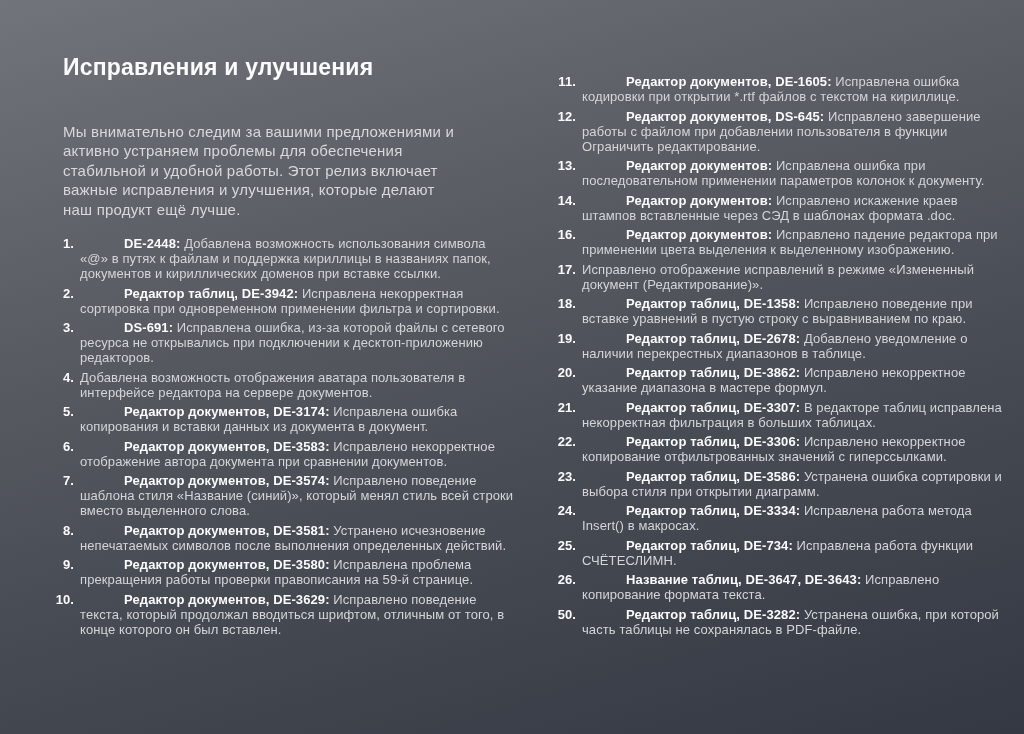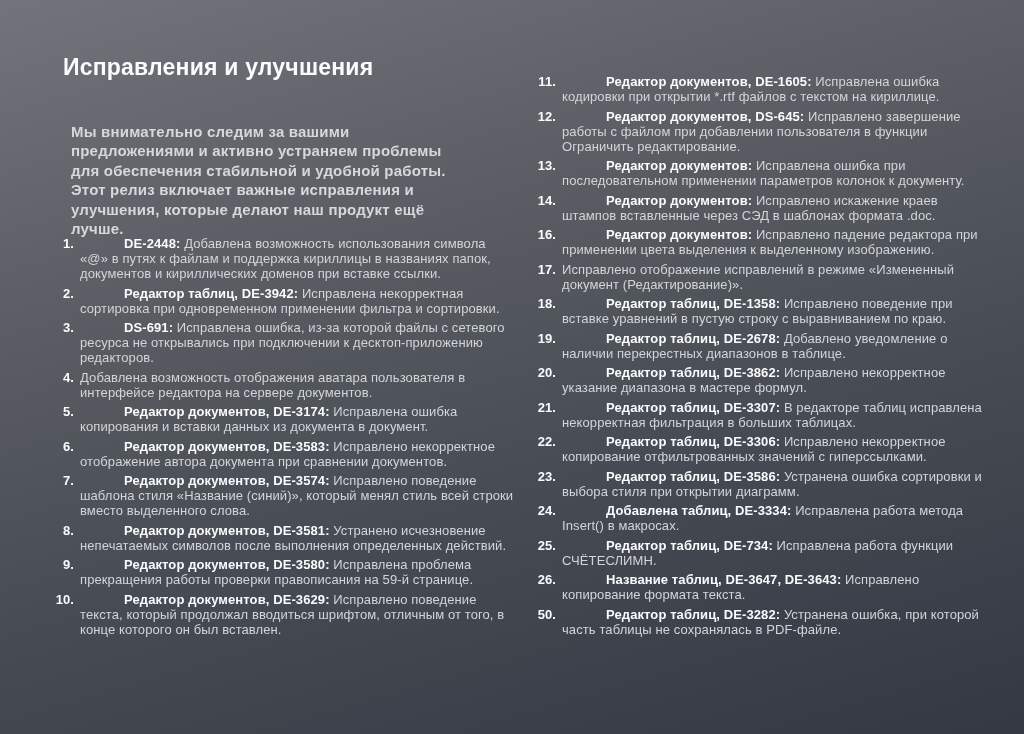--- a/index.html
+++ b/index.html
@@ -22,46 +22,45 @@
     top: 53px;
     margin: 0;
     font-size: 23px;
     line-height: 28px;
     font-weight: bold;
     color: #fafbfc;
     letter-spacing: 0.2px;
   }
   .intro {
     position: absolute;
-    left: 71px;
+    left: 63px;
     top: 122px;
     width: 402px;
     margin: 0;
     font-size: 15px;
     line-height: 19.4px;
     color: #d6d8db;
     letter-spacing: 0.2px;
-    font-weight: bold;
   }
   ol.list {
     position: absolute;
     margin: 0;
     padding: 0;
     list-style: none;
     font-size: 13px;
     line-height: 15px;
     letter-spacing: 0.1px;
   }
   ol.list-left {
     left: 52px;
     top: 236px;
     width: 462px;
   }
   ol.list-right {
-    left: 530px;
+    left: 550px;
     top: 74px;
     width: 462px;
   }
   ol.list li {
     display: flex;
     margin: 0 0 4.5px 0;
   }
   ol.list .num {
     flex: 0 0 22px;
     text-align: right;
@@ -174,21 +173,21 @@
       <li>
         <span class="num">22.</span>
         <span class="itext"><b>Редактор таблиц, DE-3306: </b>Исправлено некорректное копирование отфильтрованных значений с гиперссылками.</span>
       </li>
       <li>
         <span class="num">23.</span>
         <span class="itext"><b>Редактор таблиц, DE-3586: </b>Устранена ошибка сортировки и выбора стиля при открытии диаграмм.</span>
       </li>
       <li>
         <span class="num">24.</span>
-        <span class="itext"><b>Добавлена таблиц, DE-3334: </b>Исправлена работа метода Insert() в макросах.</span>
+        <span class="itext"><b>Редактор таблиц, DE-3334: </b>Исправлена работа метода Insert() в макросах.</span>
       </li>
       <li>
         <span class="num">25.</span>
         <span class="itext"><b>Редактор таблиц, DE-734: </b>Исправлена работа функции СЧЁТЕСЛИМН.</span>
       </li>
       <li>
         <span class="num">26.</span>
         <span class="itext"><b>Название таблиц, DE-3647, DE-3643: </b>Исправлено копирование формата текста.</span>
       </li>
       <li>

